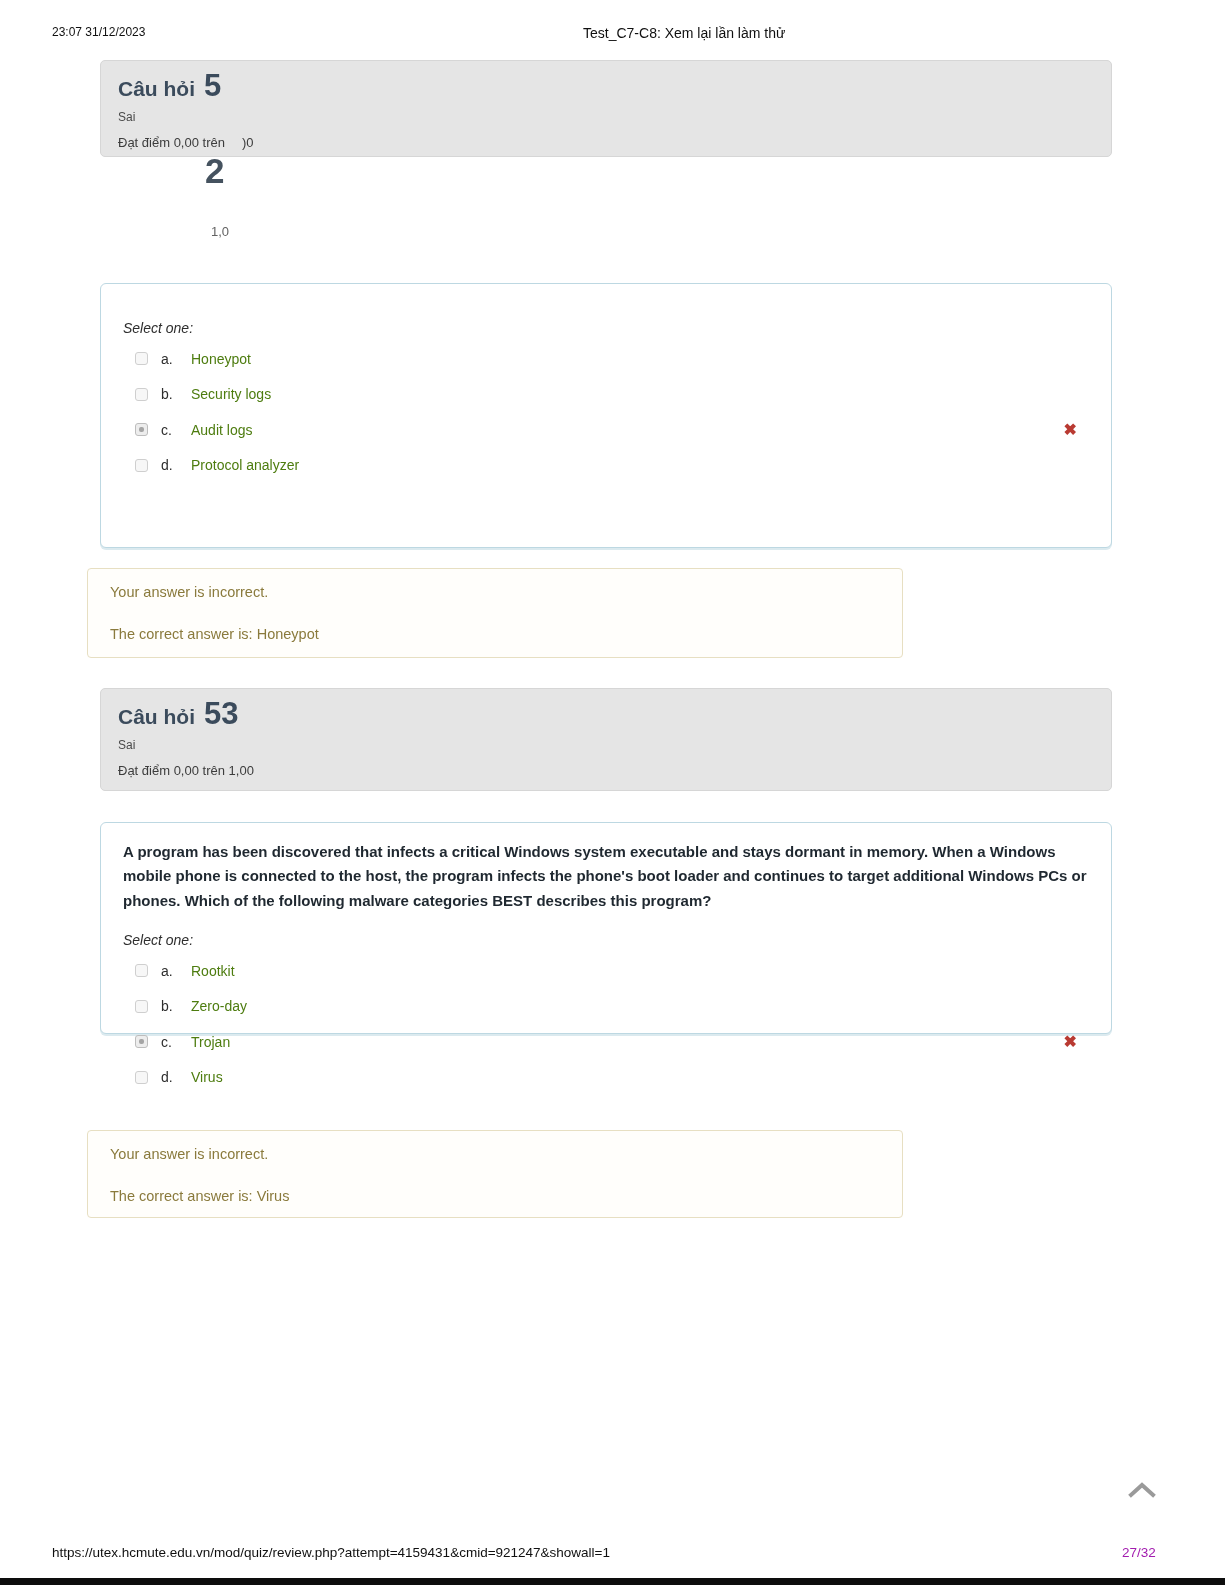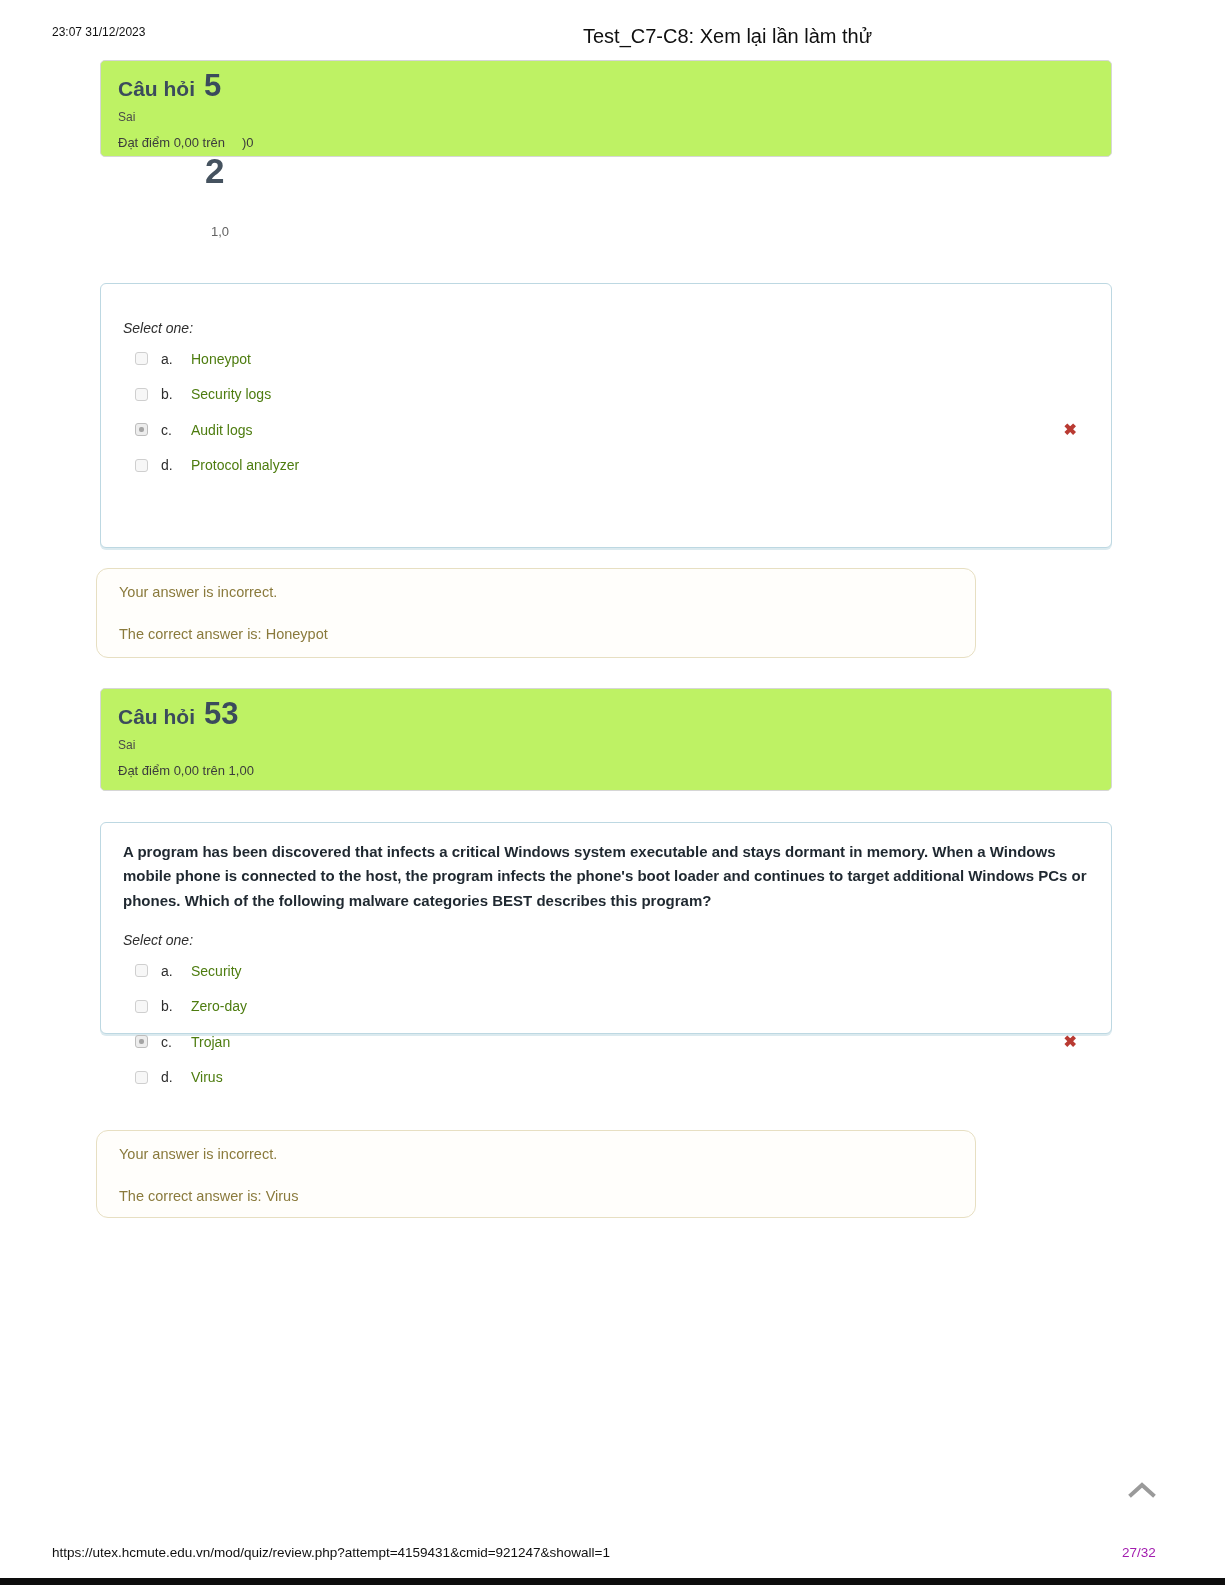--- a/index.html
+++ b/index.html
@@ -4,29 +4,29 @@
 <style>
   html,body { margin:0; padding:0; }
   body {
     width:1225px; height:1585px; position:relative;
     background:#ffffff; overflow:hidden;
     font-family:"Liberation Sans", sans-serif; color:#222;
   }
 
   
   .header-timestamp { position:absolute; left:52px; top:25px; font-size:12px; color:#101010; }
-  .page-title { position:absolute; left:583px; top:25px; font-size:20px; color:#101010; }
+  .page-title { position:absolute; left:583px; top:25px; font-size:14px; color:#101010; }
   .footer-url  { position:absolute; left:52px; top:1545px; font-size:13.5px; color:#101010; }
   .footer-page { position:absolute; left:1122px; top:1545px; font-size:13.5px; color:#a21caf; }
   .bottom-strip { position:absolute; left:0; bottom:0; width:1225px; height:7px; background:#0d0d0d; }
 
   
   .q-info {
     position:absolute; left:100px; width:1012px; box-sizing:border-box;
-    border:1px solid #d6d6d6; border-radius:5px; background:#bef264; padding:9px 17px;
+    border:1px solid #d6d6d6; border-radius:5px; background:#e5e5e5; padding:9px 17px;
   }
   #q1-info { top:60px;  height:97px; }
   #q2-info { top:688px; height:103px; }
   .q-number-row { display:flex; align-items:baseline; gap:9px; color:#3b4b5c; font-weight:bold; }
   .q-number-label { font-size:21px; }
   .q-number-value { font-size:31px; line-height:1; }
   .q-status { font-size:12px; color:#4a4a4a; margin-top:9px; }
   .q-grade  { font-size:13px; color:#3c3c3c; margin-top:11px; }
   .grade-tail { margin-left:17px; }
 
@@ -51,22 +51,22 @@
     border-radius:3px; background:#f7f7f7; margin-left:12px; position:relative; flex:0 0 auto;
   }
   .radio.selected { border-color:#bdbdbd; background:#ededed; }
   .radio.selected::after { content:""; position:absolute; left:3px; top:3px; right:3px; bottom:3px; background:#a5a5a5; border-radius:2px; }
   .option-letter { margin-left:13px; width:18px; font-size:14px; color:#2e2e2e; }
   .option-label  { margin-left:12px; font-size:14px; color:#4d7c0f; }
   .x-mark { margin-left:auto; margin-right:12px; color:#b93a32; font-size:16px; font-weight:bold; line-height:1; }
 
   
   .q-feedback {
-    position:absolute; left:96px; width:880px; box-sizing:border-box;
-    border:1px solid #e7dfc2; border-radius:12px; background:#fffefb; padding:15px 22px;
+    position:absolute; left:87px; width:816px; box-sizing:border-box;
+    border:1px solid #e7dfc2; border-radius:4px; background:#fffefb; padding:15px 22px;
   }
   #q1-feedback { top:568px;  height:90px; }
   #q2-feedback { top:1130px; height:88px; }
   .fb-line { color:#8a7a3c; font-size:14.5px; }
   .fb-line + .fb-line { margin-top:26px; }
 
   
   .scroll-top { position:absolute; left:1122px; top:1478px; width:40px; height:26px; background:none; border:none; cursor:pointer; padding:0; }
 </style>
 </head>
@@ -132,21 +132,21 @@
   </div>
 </div>
 
 <div class="q-content" id="q2-content">
   <div class="q-text">A program has been discovered that infects a critical Windows system executable and stays dormant in memory. When a Windows mobile phone is connected to the host, the program infects the phone's boot loader and continues to target additional Windows PCs or phones. Which of the following malware categories BEST describes this program?</div>
   <div class="select-prompt">Select one:</div>
   <div class="options">
     <div class="option-row">
       <span class="radio"></span>
       <span class="option-letter">a.</span>
-      <span class="option-label">Security</span>
+      <span class="option-label">Rootkit</span>
     </div>
     <div class="option-row">
       <span class="radio"></span>
       <span class="option-letter">b.</span>
       <span class="option-label">Zero-day</span>
     </div>
     <div class="option-row">
       <span class="radio selected"></span>
       <span class="option-letter">c.</span>
       <span class="option-label">Trojan</span>

